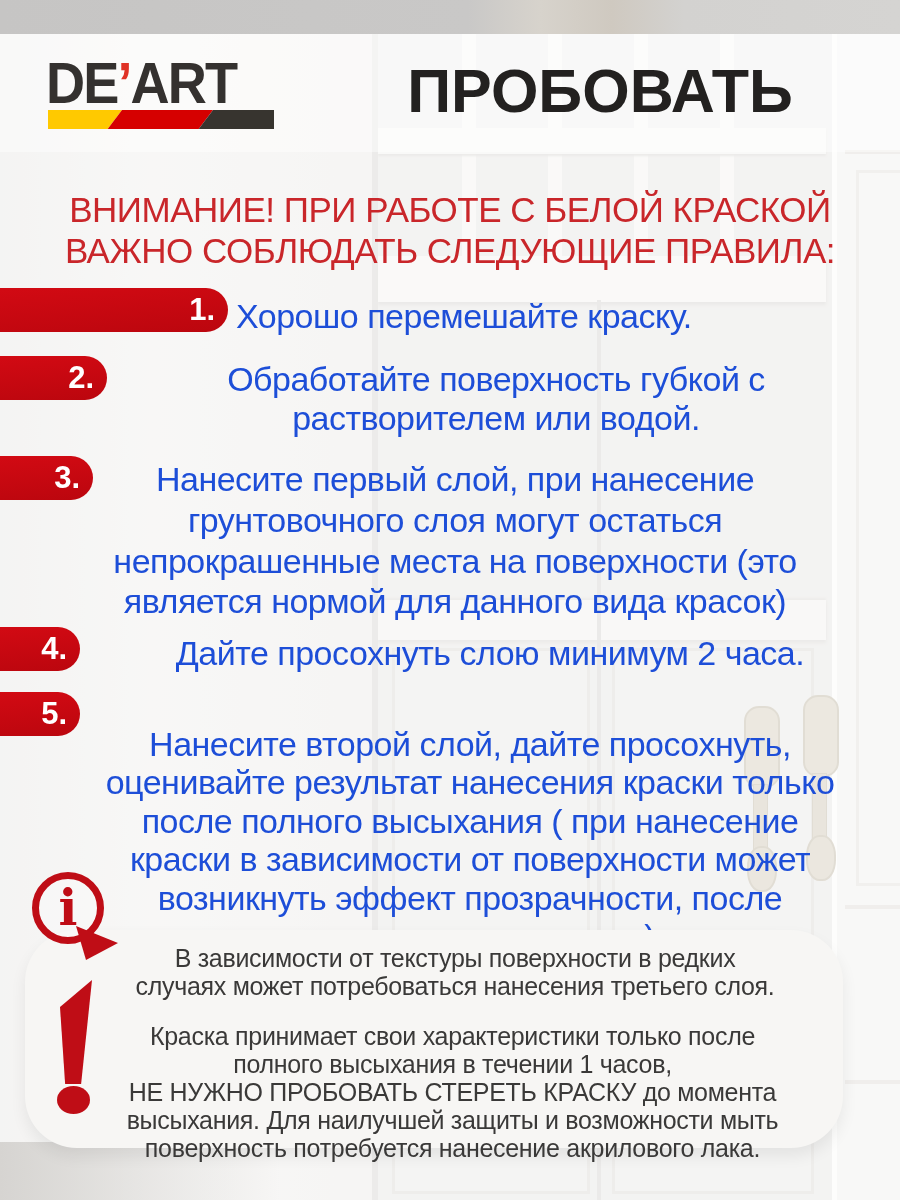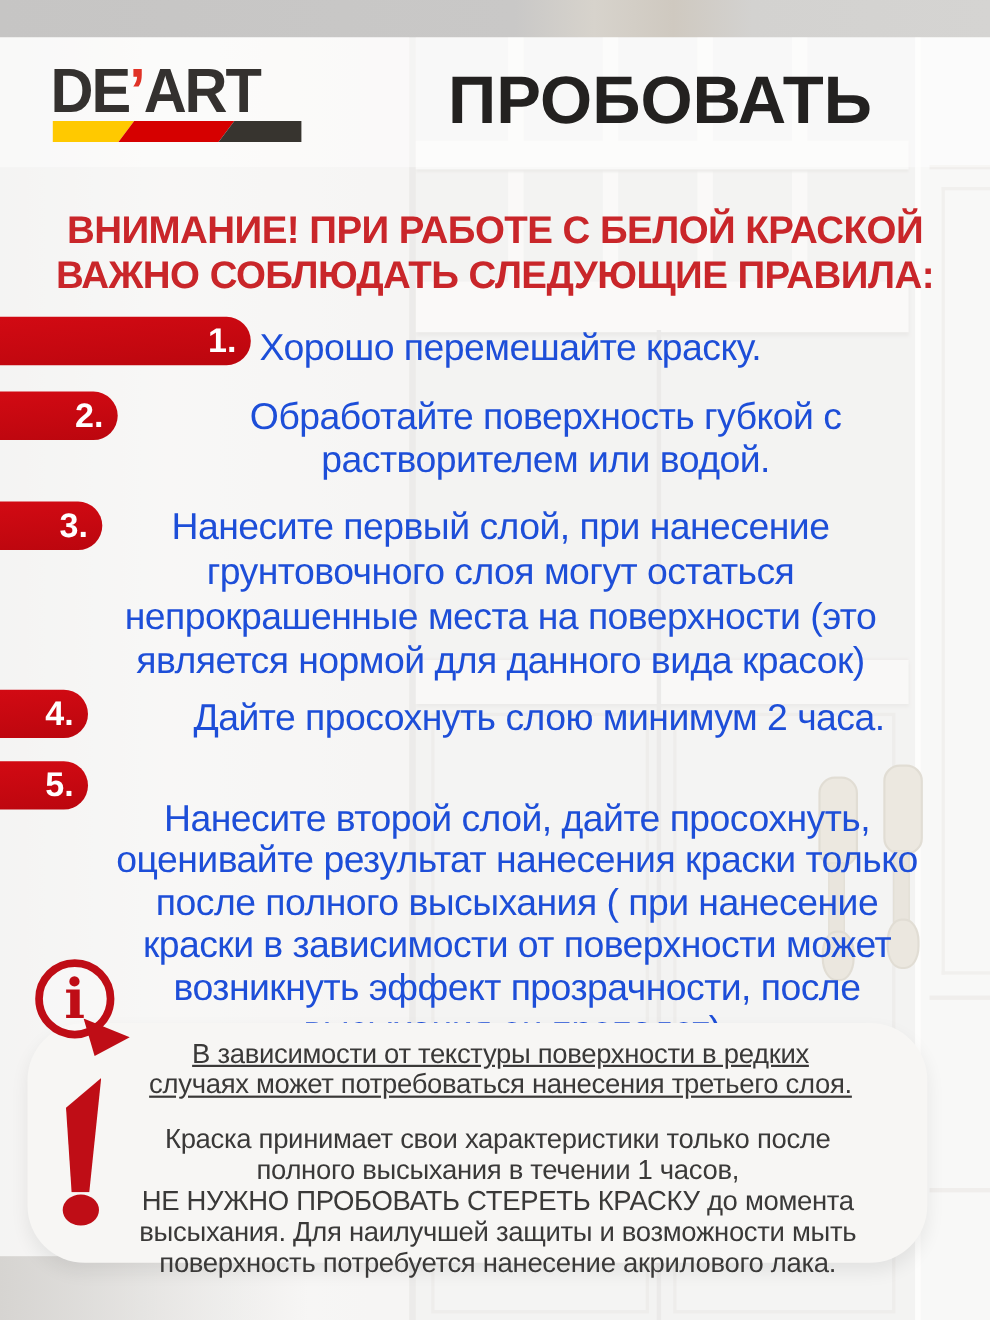--- a/index.html
+++ b/index.html
@@ -48,21 +48,21 @@
   .logo-stripe{position:absolute;left:48px;top:110px;width:226px;height:19px;overflow:hidden;}
   .seg{position:absolute;top:0;height:19px;transform:skewX(-37deg);transform-origin:left top;}
   .seg-yellow{left:-20px;width:94px;background:#ffc900;}
   .seg-red{left:74px;width:91px;background:#d60000;}
   .seg-dark{left:165px;width:85px;background:#37342f;}
   .title{position:absolute;left:320px;top:56px;width:560px;text-align:center;
     font-size:61px;font-weight:bold;color:#232120;letter-spacing:0px;white-space:nowrap;}
 
   
   .warning{position:absolute;left:0;top:190px;width:900px;text-align:center;
-    color:#c9262a;font-weight:bold;font-size:35px;line-height:1.16;white-space:pre-line;letter-spacing:-0.5px;}
+    color:#c9262a;font-weight:normal;font-size:35px;line-height:1.16;white-space:pre-line;letter-spacing:-0.5px;}
 
   
   .ribbon{position:absolute;left:0;height:44px;border-radius:0 22px 22px 0;
     background:linear-gradient(175deg,#d20a13,#bb060e);
     display:flex;align-items:center;justify-content:flex-end;padding-right:13px;box-sizing:border-box;}
   .ribbon-num{color:#ffffff;font-weight:bold;font-size:31px;}
   .r1{top:288px;width:228px}.r2{top:356px;width:107px}.r3{top:456px;width:93px}
   .r4{top:627px;width:80px}.r5{top:692px;width:80px}
   .step-text{position:absolute;color:#1d4ed8;font-size:34px;letter-spacing:-0.5px;
     line-height:1.16;white-space:pre-line;text-align:center;}
@@ -70,21 +70,21 @@
   .t2{top:360px;left:76px;width:840px;}
   .t3{top:459px;left:20px;width:870px;line-height:1.2;}
   .t4{top:634px;left:95px;width:790px;}
   .t5{top:697px;left:40px;width:860px;line-height:1.13;margin-top:28px;}
 
   
   .note-card{position:absolute;left:25px;top:930px;width:818px;height:218px;background:#f7f6f4;
     border-radius:52px;box-shadow:0 8px 16px rgba(0,0,0,0.07);}
   .note-text{position:absolute;color:#3a3938;font-size:25px;letter-spacing:-0.3px;
     line-height:1.12;white-space:pre-line;text-align:center;}
-  .n1{left:60px;top:944px;width:790px;text-decoration:underline;}
+  .n1{left:60px;top:944px;width:790px;}
   .n2{left:70px;top:1022px;width:765px;}
 
   
   .bubble-circle{position:absolute;left:32px;top:872px;width:58px;height:58px;border:7px solid #bf0d16;
     border-radius:50%;background:rgba(255,255,255,0.25);}
   .bubble-i{position:absolute;left:32px;top:876px;width:72px;height:66px;text-align:center;
     font-family:"DejaVu Serif",serif;font-weight:bold;font-size:50px;color:#bf0d16;line-height:64px;}
   .bubble-tail{position:absolute;left:74px;top:926px;width:44px;height:34px;}
 
   

